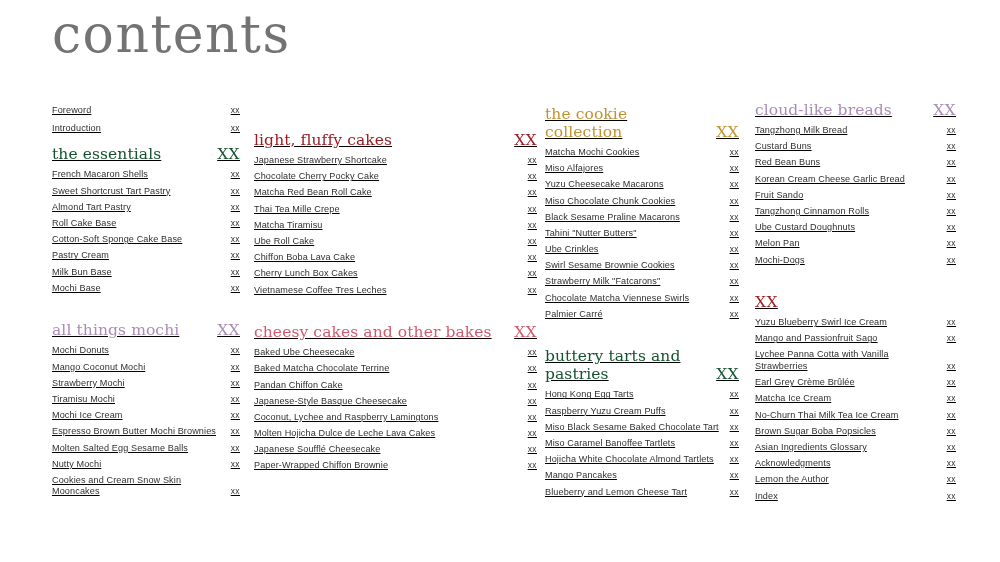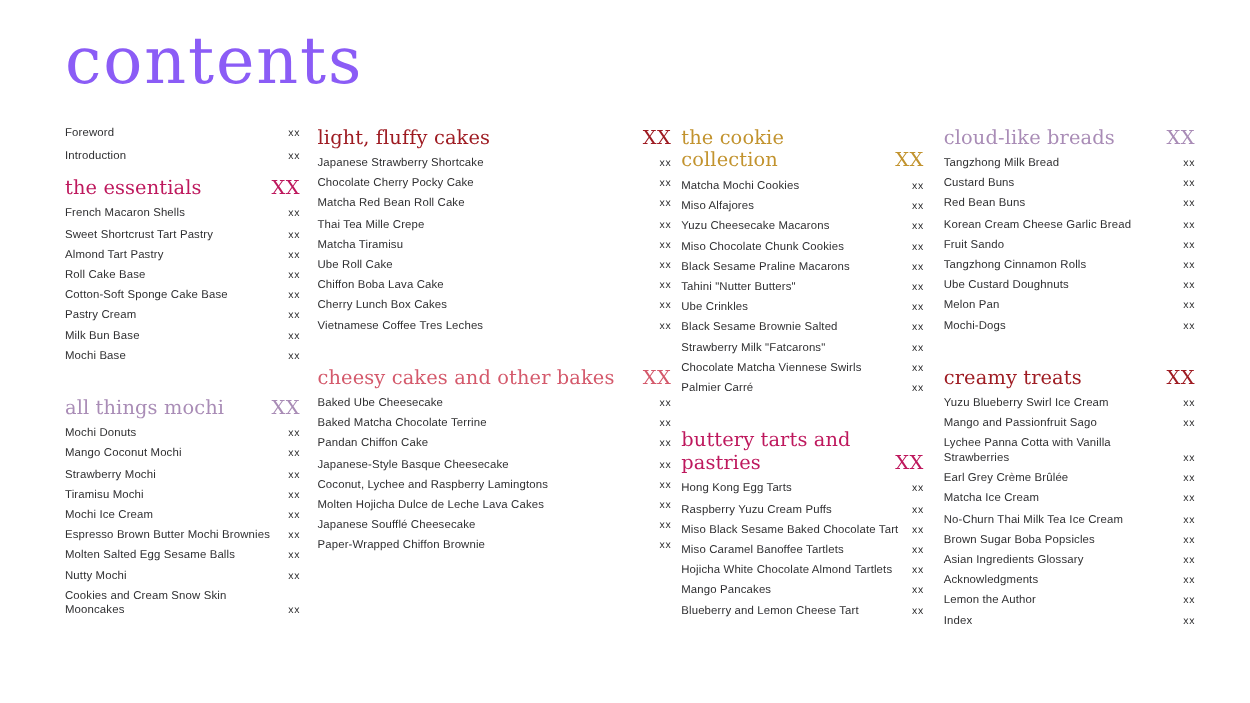--- a/index.html
+++ b/index.html
@@ -20,38 +20,39 @@
     width: 1000px;
     height: 562px;
     background: #ffffff;
     box-sizing: border-box;
   }
 
   
   #title {
     position: absolute;
     left: 52px;
-    top: 21px;
+    top: 6px;
     font-family: "DejaVu Serif", "Liberation Serif", serif;
     font-size: 52px;
     line-height: 56px;
     font-weight: 400;
     letter-spacing: 1.5px;
-    color: #8b5cf6;
+    color: #737373;
     white-space: nowrap;
   }
 
   
   #columns {
     position: absolute;
     left: 0;
     top: 101px;
     width: 1000px;
     display: flex;
-    align-items: flex-start;
+    align-items: center;
+    text-decoration: underline;
   }
   .column {
     box-sizing: border-box;
   }
   .col-1 { width: 248px; padding-left: 52px; padding-right: 8px; }
   .col-2 { width: 297px; padding-left: 6px;  padding-right: 8px; }
   .col-3 { width: 202px; padding-left: 0px;  padding-right: 8px; }
   .col-4 { width: 253px; padding-left: 8px;  padding-right: 44px; }
 
   
@@ -74,21 +75,21 @@
     padding-right: 8px;
   }
   .section-head .sec-page {
     flex: 0 0 auto;
     font-size: 15.5px;
     letter-spacing: 0.4px;
     white-space: nowrap;
   }
 
   
-  .c-olive   { color: #be185d; }
+  .c-olive   { color: #14532d; }
   .c-mauve   { color: #a98cb6; }
   .c-darkred { color: #9e1b22; }
   .c-pink    { color: #d4596b; }
   .c-gold    { color: #c2932e; }
 
   
   .entry {
     display: flex;
     align-items: flex-end;
     justify-content: space-between;
@@ -327,21 +328,21 @@
           </div>
           <div class="entry">
             <span class="e-title">Tahini "Nutter Butters"</span>
             <span class="e-page">xx</span>
           </div>
           <div class="entry">
             <span class="e-title">Ube Crinkles</span>
             <span class="e-page">xx</span>
           </div>
           <div class="entry">
-            <span class="e-title">Black Sesame Brownie Salted</span>
+            <span class="e-title">Swirl Sesame Brownie Cookies</span>
             <span class="e-page">xx</span>
           </div>
           <div class="entry">
             <span class="e-title">Strawberry Milk "Fatcarons"</span>
             <span class="e-page">xx</span>
           </div>
           <div class="entry">
             <span class="e-title">Chocolate Matcha Viennese Swirls</span>
             <span class="e-page">xx</span>
           </div>
@@ -423,21 +424,20 @@
             <span class="e-title">Melon Pan</span>
             <span class="e-page">xx</span>
           </div>
           <div class="entry">
             <span class="e-title">Mochi-Dogs</span>
             <span class="e-page">xx</span>
           </div>
         </div>
         <div class="section gap-before-section">
           <div class="section-head c-darkred">
-            <span class="sec-title">creamy treats</span>
             <span class="sec-page">XX</span>
           </div>
           <div class="entry">
             <span class="e-title">Yuzu Blueberry Swirl Ice Cream</span>
             <span class="e-page">xx</span>
           </div>
           <div class="entry">
             <span class="e-title">Mango and Passionfruit Sago</span>
             <span class="e-page">xx</span>
           </div>

